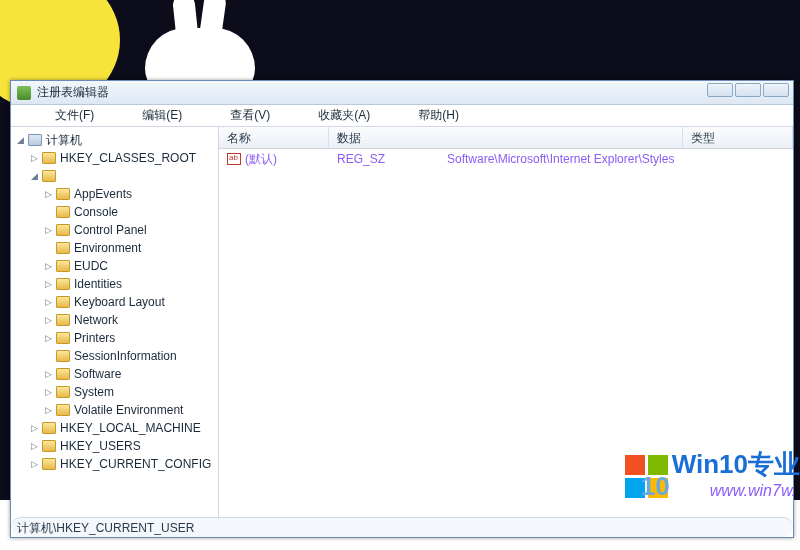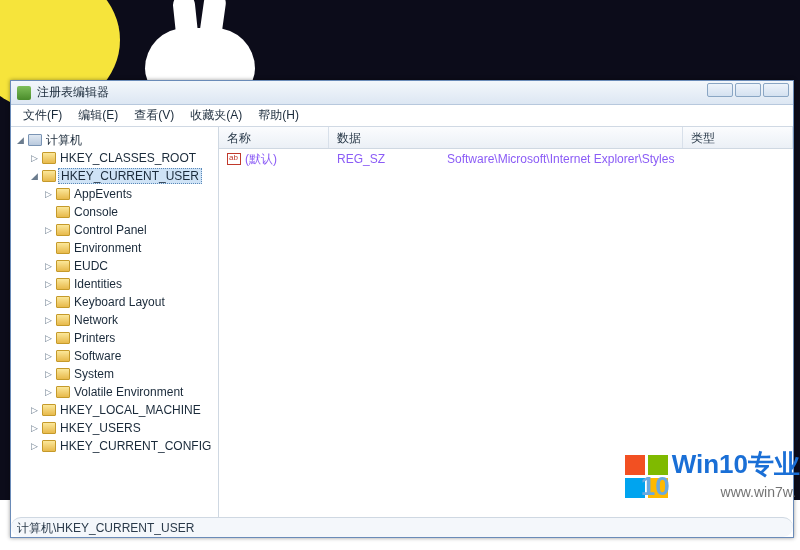--- a/index.html
+++ b/index.html
@@ -10,21 +10,21 @@
 .bunny .head { position: absolute; top: 28px; left: 10px; width: 110px; height: 70px; background: #fff; border-radius: 55px 55px 40px 40px; }
 .bunny .ear1 { position: absolute; top: -6px; left: 40px; width: 22px; height: 60px; background: #fff; border-radius: 12px 12px 10px 10px; transform: rotate(-6deg); }
 .bunny .ear2 { position: absolute; top: -8px; left: 66px; width: 22px; height: 62px; background: #fff; border-radius: 12px 12px 10px 10px; transform: rotate(8deg); }
 .window { position: absolute; top: 80px; left: 10px; width: 784px; height: 458px; background: #fff; border: 1px solid #6a8bb8; display: flex; flex-direction: column; box-shadow: 0 0 4px rgba(0,0,0,0.4); }
 .titlebar { height: 24px; background: linear-gradient(#f3f7fb,#dde7f3); border-bottom: 1px solid #b7c8dd; display: flex; align-items: center; padding: 0 6px; gap: 6px; color: #1a2a3a; }
 .titlebar .app-icon { width: 14px; height: 14px; background: linear-gradient(#7fbf5a,#4a8c2b); border-radius: 2px; flex-shrink: 0; }
 .titlebar .title { flex: 1; }
 .winbtns { position: absolute; right: 4px; top: 2px; display: flex; gap: 2px; }
 .winbtn { width: 26px; height: 14px; border: 1px solid #8aa6c4; background: linear-gradient(#eef4fb,#d4e1f0); border-radius: 2px; }
 .menubar { height: 22px; display: flex; align-items: center; gap: 4px; padding: 0 6px; border-bottom: 1px solid #d0d9e4; color: #1a2a3a; }
-.menubar span { padding: 20px 6px; cursor: default; }
+.menubar span { padding: 20px 6px; cursor: default; margin-left: 32px; }
 .body { flex: 1; display: flex; min-height: 0; }
 .tree { width: 208px; border-right: 1px solid #cfd8e2; overflow: auto; padding: 4px 2px; color: #1a2a3a; }
 .tree ul { list-style: none; }
 .tree li { white-space: nowrap; }
 .row { display: flex; align-items: center; height: 18px; gap: 2px; padding-left: 2px; }
 .row.sel .lab { background: #cfe3f6; border: 1px dotted #5a88b7; padding: 0 2px; }
 .row .toggle { width: 11px; height: 11px; display: inline-flex; align-items: center; justify-content: center; font-size: 9px; color: #6b7c8e; }
 .row .icon { width: 14px; height: 12px; flex-shrink: 0; }
 .row .lab { padding: 0 2px; }
 .folder { background: linear-gradient(#fbe79a,#e7b94b); border: 1px solid #c59a2a; border-radius: 1px; }
@@ -40,21 +40,21 @@
 .list-row .c { padding: 0 8px; }
 .val-ic { width: 14px; height: 12px; display: inline-block; margin-right: 4px; background: #fff; border: 1px solid #c0392b; position: relative; vertical-align: middle; }
 .val-ic::after { content:"ab"; position: absolute; top: -1px; left: 1px; font-size: 8px; color: #c0392b; }
 .statusbar { height: 20px; border-top: 1px solid #cfd8e2; padding: 2px 6px; color: #2a3a4a; background: #f4f7fb; border-radius: 10px; }
 .watermark { position: absolute; right: 0; bottom: 2px; display: flex; align-items: center; gap: 4px; }
 .watermark .wmt { color: #1a6fd6; font-size: 26px; font-weight: bold; }
 .squares { display: grid; grid-template-columns: repeat(2,20px); grid-template-rows: repeat(2,20px); gap: 3px; position: relative; margin-top: 24px; }
 .sq { width: 20px; height: 20px; }
 .sq.a{background:#f25022;} .sq.b{background:#7fba00;} .sq.c{background:#00a4ef;} .sq.d{background:#ffb900;}
 .ten { position: absolute; right: -2px; bottom: -4px; font-size: 26px; color: #6aa9df; font-weight: bold; }
-.url { position: absolute; right: 4px; bottom: 0; color: #737373; font-size: 14px; }
+.url { position: absolute; right: 4px; bottom: 0; color: #8b5cf6; font-size: 16px; font-style: italic; }
 </style>
 </head>
 <body>
 
 <div class="page-bg">
   <div class="moon"></div>
   <div class="bunny">
     <div class="ear1"></div>
       <div class="ear2"></div>
       <div class="head"></div>
@@ -93,21 +93,20 @@
                   <div class="row">
                 <span class="toggle">▷</span>
                 <span class="icon folder"></span>
                 <span class="lab">HKEY_CLASSES_ROOT</span>
               </div>
                 </li>
               <li>
                 <div class="row sel">
                   <span class="toggle">◢</span>
                   <span class="icon folder"></span>
-                  <span class="lab">HKEY_CURRENT_USER</span>
                 </div>
                 <ul style="padding-left:14px;">
                   <li>
                       <div class="row">
                         <span class="toggle">▷</span>
                         <span class="icon folder"></span>
                         <span class="lab">AppEvents</span>
                       </div>
                     </li>
                   <li>
@@ -157,20 +156,27 @@
                         <span class="toggle">▷</span>
                         <span class="icon folder"></span>
                         <span class="lab">Network</span>
                       </div>
                     </li>
                   <li>
                       <div class="row">
                         <span class="toggle">▷</span>
                         <span class="icon folder"></span>
                         <span class="lab">Printers</span>
+                      </div>
+                    </li>
+                  <li>
+                      <div class="row">
+                        <span class="toggle"></span>
+                        <span class="icon folder"></span>
+                        <span class="lab">SessionInformation</span>
                       </div>
                     </li>
                   <li>
                       <div class="row">
                         <span class="toggle">▷</span>
                         <span class="icon folder"></span>
                         <span class="lab">Software</span>
                       </div>
                     </li>
                   <li>

